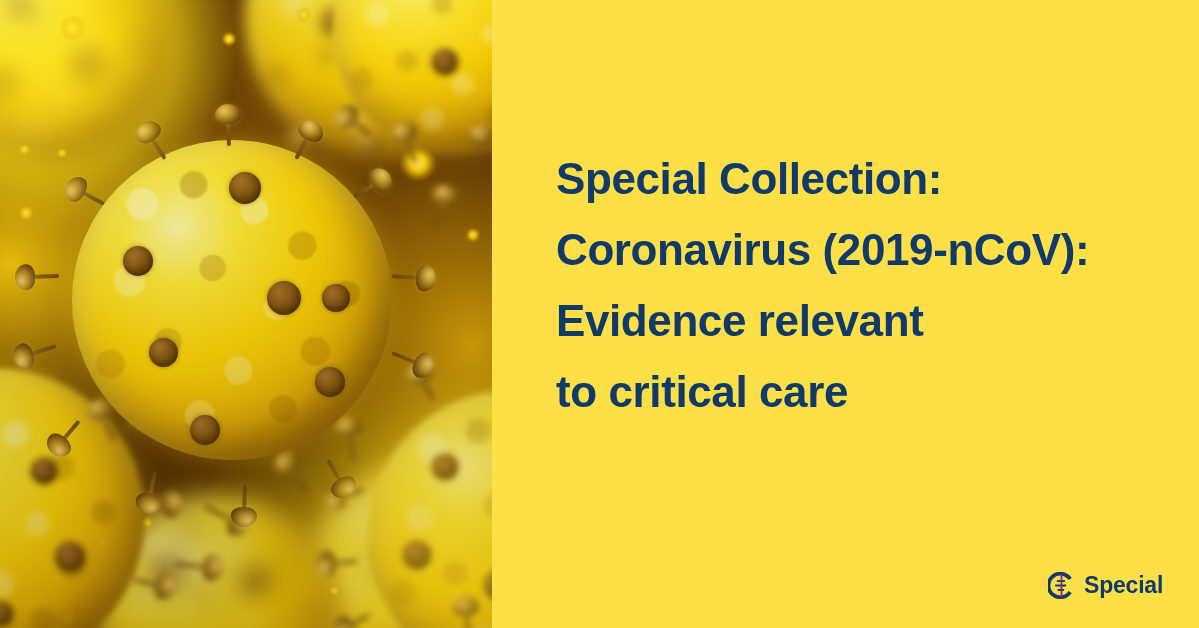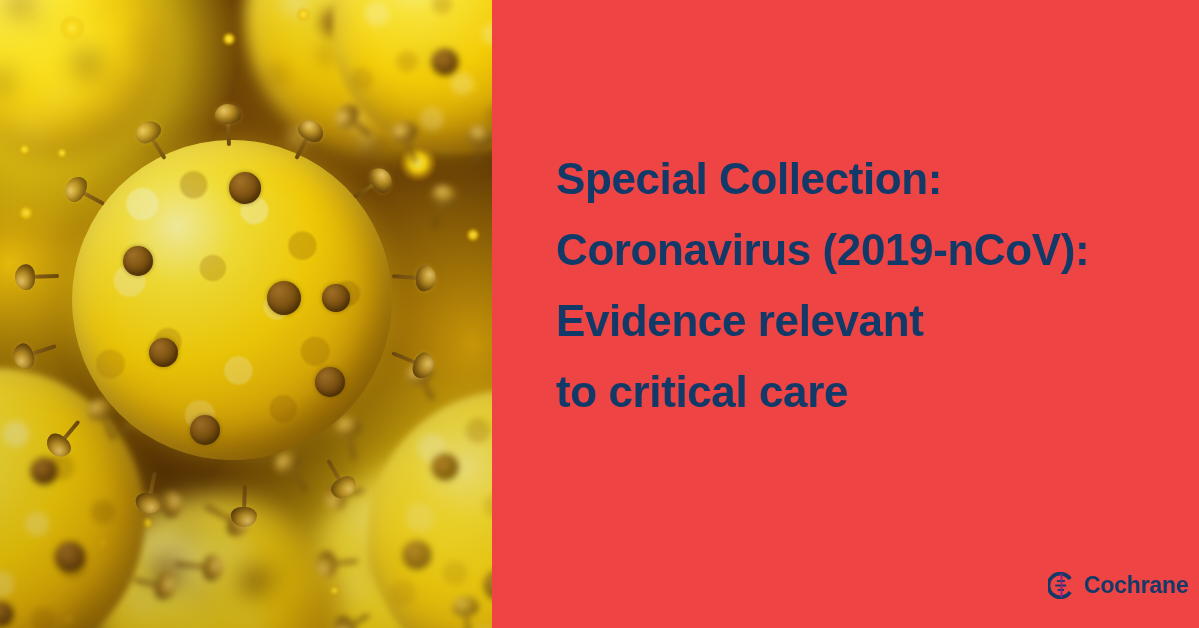--- a/index.html
+++ b/index.html
@@ -137,21 +137,21 @@
       linear-gradient(180deg, rgba(130,85,6,0.05) 0%, rgba(60,36,3,0.18) 100%);
   }
 
   
   .content {
     position: absolute;
     left: 492px;
     top: 0;
     right: 0;
     bottom: 0;
-    background: #ef4444;
+    background: #fde047;
   }
 
   .headline {
     position: absolute;
     left: 64px;
     top: 143px;
     width: 600px;
     margin: 0;
     font-family: "Liberation Sans", sans-serif;
     font-weight: bold;
@@ -426,17 +426,17 @@
         <path d="M52.5 16.5 A28 28 0 1 0 52.5 47.5" fill="none" stroke="#123A69" stroke-width="9" stroke-linecap="butt"></path>
 
         <g stroke="#123A69" stroke-width="4.6" stroke-linecap="butt">
           <line x1="21" y1="21.5" x2="40" y2="21.5"></line>
           <line x1="17" y1="32" x2="43" y2="32"></line>
           <line x1="23" y1="42.5" x2="38" y2="42.5"></line>
         </g>
 
         <line x1="32" y1="3" x2="32" y2="61" stroke="#8C1F8C" stroke-width="4.2"></line>
       </svg>
-      <span class="logo-word">Cochrane</span>
+      <span class="logo-word">Special</span>
     </div>
   </div>
 
 </div>
 
 </body></html>

